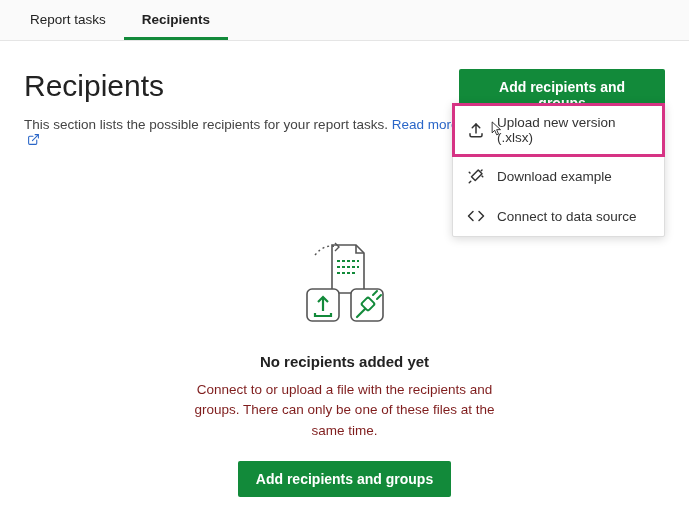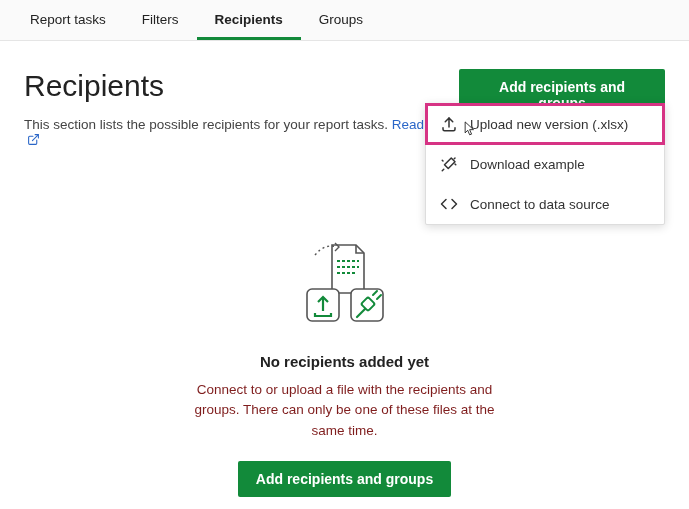--- a/index.html
+++ b/index.html
@@ -64,21 +64,21 @@
     padding: 10px 18px;
     border-radius: 2px;
     font-size: 14px;
     font-weight: 600;
     cursor: pointer;
   }
   .dropdown {
     position: absolute;
     right: 24px;
     top: 62px;
-    width: 240px;
+    width: 213px;
     background: #fff;
     border: 1px solid #ddd;
     border-radius: 2px;
     box-shadow: 0 2px 10px rgba(0,0,0,.15);
     z-index: 50;
   }
   .menu-item {
     display: flex;
     align-items: center;
     gap: 12px;
@@ -110,23 +110,21 @@
     line-height: 1.5;
     max-width: 300px;
     margin: 0 auto 20px;
   }
 </style>
 </head>
 <body>
 
 <div class="tabs">
   <div class="tab">Report tasks</div>
-  <div class="tab">Filters</div>
   <div class="tab active">Recipients</div>
-  <div class="tab">Groups</div>
 </div>
 
 <div class="page">
   <div class="header-row">
     <div>
       <h1 class="title">Recipients</h1>
       <p class="desc">
         <span>This section lists the possible recipients for your report tasks.</span>
         <a class="readmore">
           <span>Read more</span>

